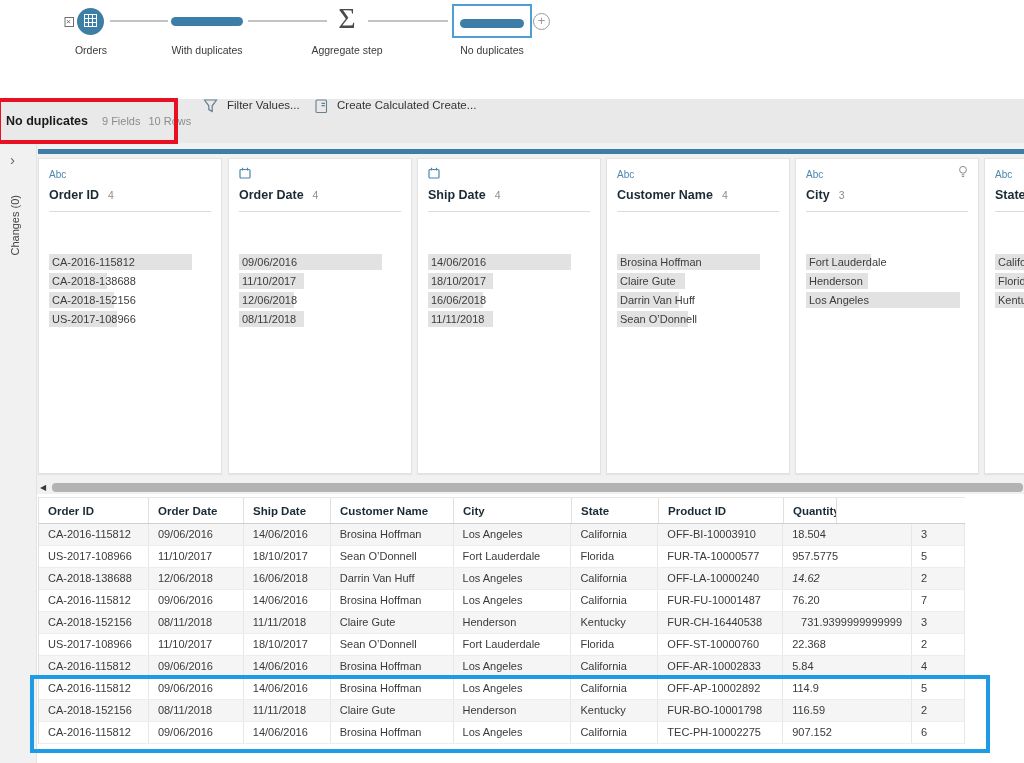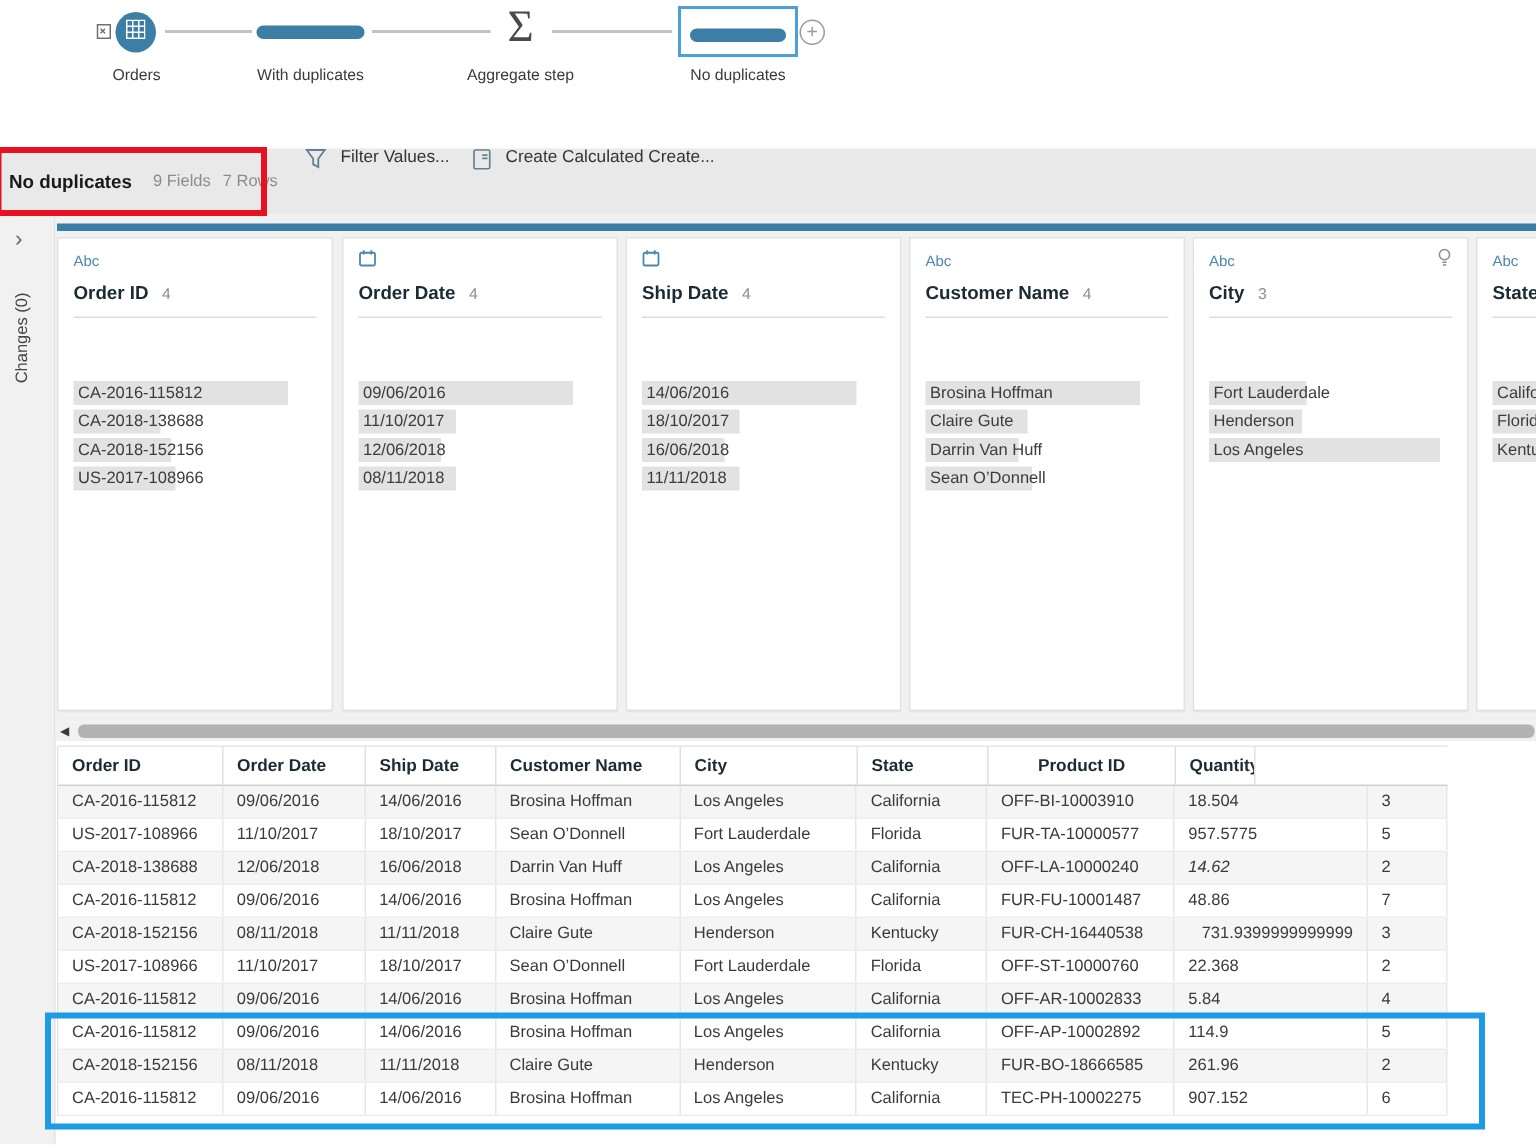--- a/index.html
+++ b/index.html
@@ -104,21 +104,21 @@
     <div class="pill"></div>
   </div>
   <div id="plus-btn">+</div>
   <div class="flow-label" style="left:492px">No duplicates</div>
 </div>
 
 <div id="toolbar">
   <div id="tb-name-group">
     <span id="tb-step-name">No duplicates</span>
     <span class="tb-meta">9 Fields</span>
-    <span class="tb-meta">7 Rows</span>
+    <span class="tb-meta">10 Rows</span>
   </div>
   <div class="tb-btn" id="tb-filter">
     <span>
       <svg width="15" height="14" viewBox="0 0 15 14">
           <path d="M1.5 1 H13.5 L9.2 6.8 V12.4 L5.8 10.6 V6.8 Z" fill="none" stroke="#64808f" stroke-width="1.2"></path>
         </svg>
     </span>
     <span class="lbl">Filter Values...</span>
   </div>
   <div class="tb-btn" id="tb-calc">
@@ -318,21 +318,21 @@
 </div>
 
 <div id="grid">
   <div id="grid-header">
       <div class="hcell" style="width: 110px;">Order ID</div>
       <div class="hcell" style="width: 95px;">Order Date</div>
       <div class="hcell" style="width: 87px;">Ship Date</div>
       <div class="hcell" style="width: 123px;">Customer Name</div>
       <div class="hcell" style="width: 118px;">City</div>
       <div class="hcell" style="width: 87px;">State</div>
-      <div class="hcell" style="width: 125px; text-align: center;">Product ID</div>
+      <div class="hcell" style="width: 125px;">Product ID</div>
       <div class="hcell" style="width: 53px;">Quantity</div>
     </div>
   <div id="grid-body">
       <div class="grow odd">
         <div class="gcell" style="width: 110px;">CA-2016-115812</div>
         <div class="gcell" style="width: 95px;">09/06/2016</div>
         <div class="gcell" style="width: 87px;">14/06/2016</div>
         <div class="gcell" style="width: 123px;">Brosina Hoffman</div>
         <div class="gcell" style="width: 118px;">Los Angeles</div>
         <div class="gcell" style="width: 87px;">California</div>
@@ -363,21 +363,21 @@
         <div class="gcell" style="width: 53px;">2</div>
       </div>
       <div class="grow even">
         <div class="gcell" style="width: 110px;">CA-2016-115812</div>
         <div class="gcell" style="width: 95px;">09/06/2016</div>
         <div class="gcell" style="width: 87px;">14/06/2016</div>
         <div class="gcell" style="width: 123px;">Brosina Hoffman</div>
         <div class="gcell" style="width: 118px;">Los Angeles</div>
         <div class="gcell" style="width: 87px;">California</div>
         <div class="gcell" style="width: 125px;">FUR-FU-10001487</div>
-        <div class="gcell" style="width: 129px;">48.86</div>
+        <div class="gcell" style="width: 129px;">76.20</div>
         <div class="gcell" style="width: 53px;">7</div>
       </div>
       <div class="grow odd">
         <div class="gcell" style="width: 110px;">CA-2018-152156</div>
         <div class="gcell" style="width: 95px;">08/11/2018</div>
         <div class="gcell" style="width: 87px;">11/11/2018</div>
         <div class="gcell" style="width: 123px;">Claire Gute</div>
         <div class="gcell" style="width: 118px;">Henderson</div>
         <div class="gcell" style="width: 87px;">Kentucky</div>
         <div class="gcell" style="width: 125px;">FUR-CH-16440538</div>
@@ -417,22 +417,22 @@
         <div class="gcell" style="width: 129px;">114.9</div>
         <div class="gcell" style="width: 53px;">5</div>
       </div>
       <div class="grow odd">
         <div class="gcell" style="width: 110px;">CA-2018-152156</div>
         <div class="gcell" style="width: 95px;">08/11/2018</div>
         <div class="gcell" style="width: 87px;">11/11/2018</div>
         <div class="gcell" style="width: 123px;">Claire Gute</div>
         <div class="gcell" style="width: 118px;">Henderson</div>
         <div class="gcell" style="width: 87px;">Kentucky</div>
-        <div class="gcell" style="width: 125px;">FUR-BO-18666585</div>
-        <div class="gcell" style="width: 129px;">261.96</div>
+        <div class="gcell" style="width: 125px;">FUR-BO-10001798</div>
+        <div class="gcell" style="width: 129px;">116.59</div>
         <div class="gcell" style="width: 53px;">2</div>
       </div>
       <div class="grow even">
         <div class="gcell" style="width: 110px;">CA-2016-115812</div>
         <div class="gcell" style="width: 95px;">09/06/2016</div>
         <div class="gcell" style="width: 87px;">14/06/2016</div>
         <div class="gcell" style="width: 123px;">Brosina Hoffman</div>
         <div class="gcell" style="width: 118px;">Los Angeles</div>
         <div class="gcell" style="width: 87px;">California</div>
         <div class="gcell" style="width: 125px;">TEC-PH-10002275</div>

